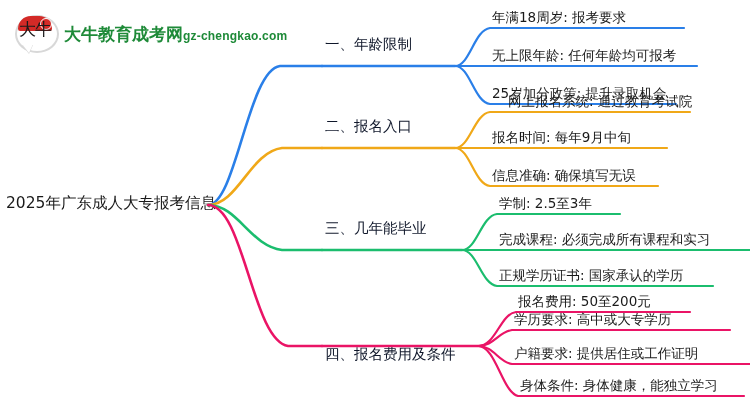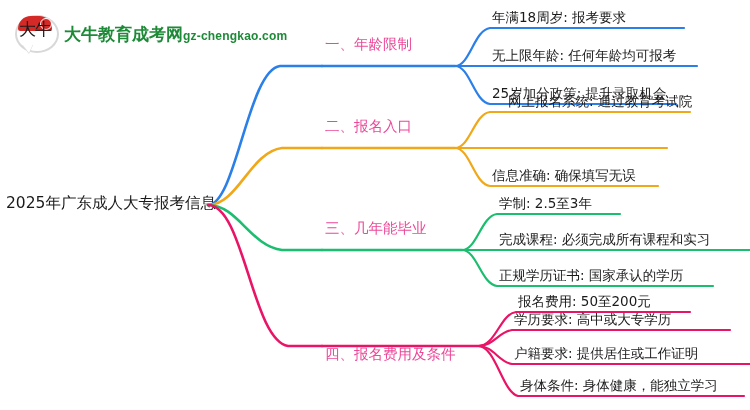--- a/index.html
+++ b/index.html
@@ -46,21 +46,21 @@
     font-size:15.5px;color:#1a1a1a;white-space:nowrap;text-align:left;
     font-family:"DejaVu Sans","Liberation Sans",sans-serif;
   }
 
   
   #wires{position:absolute;left:0;top:0;width:750px;height:410px;}
   #wires path{fill:none;stroke-linecap:round;}
 
   
   .branch-label{
-    position:absolute;font-size:14.5px;color:#ec4899;white-space:nowrap;
+    position:absolute;font-size:14.5px;color:#0f172a;white-space:nowrap;
     font-family:"DejaVu Sans","Liberation Sans",sans-serif;
   }
   .leaf-label{
     position:absolute;font-size:13.5px;color:#1a1a1a;white-space:nowrap;
     font-family:"DejaVu Sans","Liberation Sans",sans-serif;
   }
 </style>
 </head>
 <body>
 
@@ -121,20 +121,21 @@
   <div class="branch-label" style="left:325px;top:35px;">一、年龄限制</div>
   <div class="branch-label" style="left:325px;top:117px;">二、报名入口</div>
   <div class="branch-label" style="left:325px;top:219px;">三、几年能毕业</div>
   <div class="branch-label" style="left:325px;top:333px;margin-top:12px;">四、报名费用及条件</div>
 
   <div class="leaf-label" style="left:492px;top:9px;">年满18周岁: 报考要求</div>
   <div class="leaf-label" style="left:492px;top:47px;">无上限年龄: 任何年龄均可报考</div>
   <div class="leaf-label" style="left:492px;top:85px;">25岁加分政策: 提升录取机会</div>
 
   <div class="leaf-label" style="left:492px;top:93px;margin-left:16px;">网上报名系统: 通过教育考试院</div>
+  <div class="leaf-label" style="left:492px;top:129px;">报名时间: 每年9月中旬</div>
   <div class="leaf-label" style="left:492px;top:167px;">信息准确: 确保填写无误</div>
 
   <div class="leaf-label" style="left:499px;top:195px;">学制: 2.5至3年</div>
   <div class="leaf-label" style="left:499px;top:231px;">完成课程: 必须完成所有课程和实习</div>
   <div class="leaf-label" style="left:499px;top:267px;">正规学历证书: 国家承认的学历</div>
 
   <div class="leaf-label" style="left:518px;top:293px;">报名费用: 50至200元</div>
   <div class="leaf-label" style="left:514px;top:311px;">学历要求: 高中或大专学历</div>
   <div class="leaf-label" style="left:514px;top:345px;">户籍要求: 提供居住或工作证明</div>
   <div class="leaf-label" style="left:520px;top:377px;">身体条件: 身体健康，能独立学习</div>

